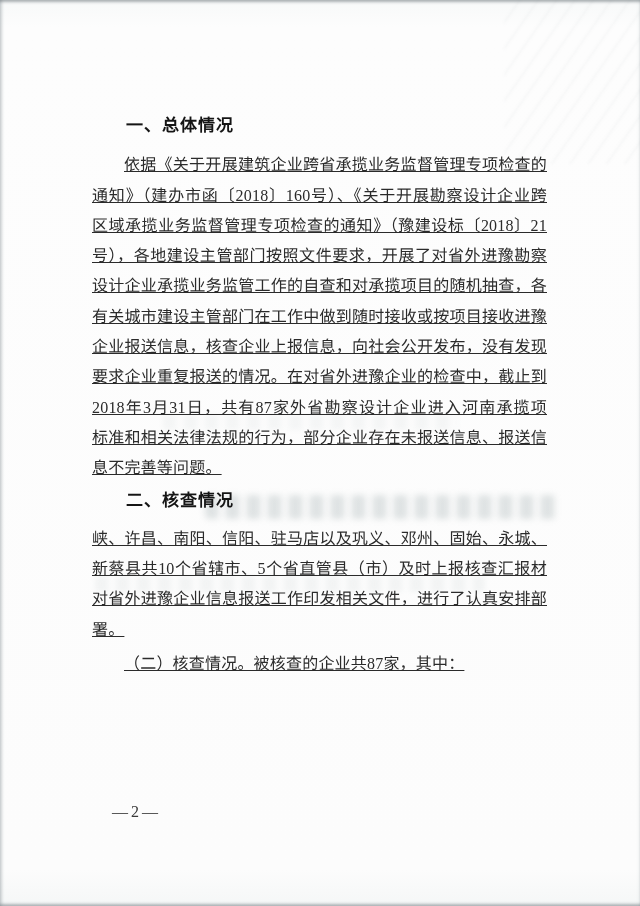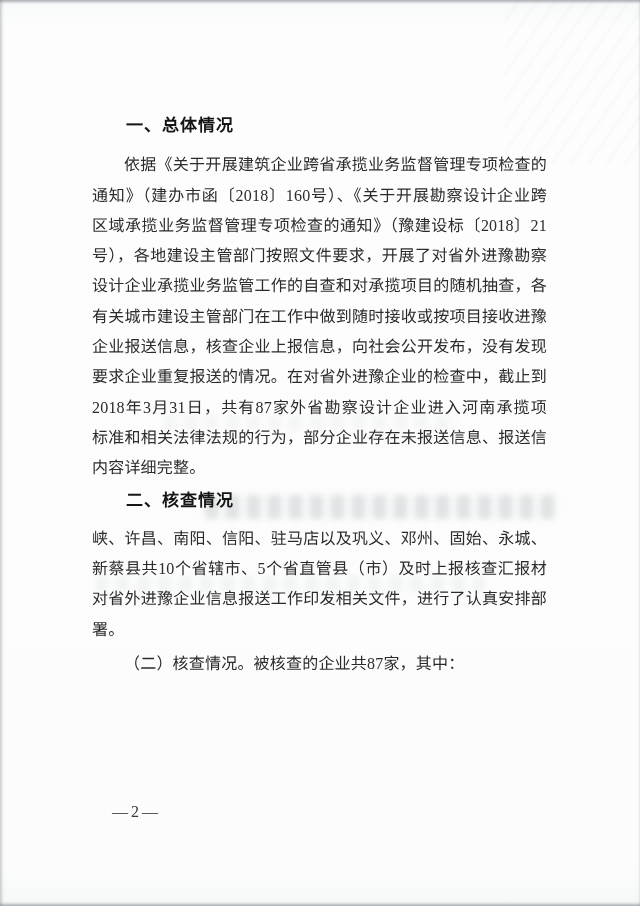--- a/index.html
+++ b/index.html
@@ -58,21 +58,21 @@
   }
   .heading {
     font-family: "Liberation Sans", "DejaVu Sans", sans-serif;
     font-weight: 700;
     font-size: 17px;
     line-height: 30.3px;
     color: #151515;
     text-indent: 2em;
     letter-spacing: 1px;
   }
-  .para { margin: 0; }
+  .para { margin: 0; text-decoration: underline; }
   .line {
     line-height: 30.3px;
     text-align: justify;
     text-align-last: justify;
     letter-spacing: .2px;
   }
   .line.first { text-indent: 2em; }
   .line.last  { text-align-last: left; }
 
   
@@ -122,21 +122,21 @@
         <div class="line first">依据《关于开展建筑企业跨省承揽业务监督管理专项检查的</div>
         <div class="line">通知》（建办市函〔2018〕160号）、《关于开展勘察设计企业跨</div>
         <div class="line">区域承揽业务监督管理专项检查的通知》（豫建设标〔2018〕21</div>
         <div class="line">号），各地建设主管部门按照文件要求，开展了对省外进豫勘察</div>
         <div class="line">设计企业承揽业务监管工作的自查和对承揽项目的随机抽查，各</div>
         <div class="line">有关城市建设主管部门在工作中做到随时接收或按项目接收进豫</div>
         <div class="line">企业报送信息，核查企业上报信息，向社会公开发布，没有发现</div>
         <div class="line">要求企业重复报送的情况。在对省外进豫企业的检查中，截止到</div>
         <div class="line">2018年3月31日，共有87家外省勘察设计企业进入河南承揽项</div>
         <div class="line">标准和相关法律法规的行为，部分企业存在未报送信息、报送信</div>
-        <div class="line last">内容详细完整。</div>
+        <div class="line last">息不完善等问题。</div>
       </div>
       <div class="heading">二、核查情况</div>
       <div class="para">
         <div class="line">峡、许昌、南阳、信阳、驻马店以及巩义、邓州、固始、永城、</div>
         <div class="line">新蔡县共10个省辖市、5个省直管县（市）及时上报核查汇报材</div>
         <div class="line">对省外进豫企业信息报送工作印发相关文件，进行了认真安排部</div>
         <div class="line last">署。</div>
       </div>
       <div class="para">
         <div class="line first last">（二）核查情况。被核查的企业共87家，其中：</div>

